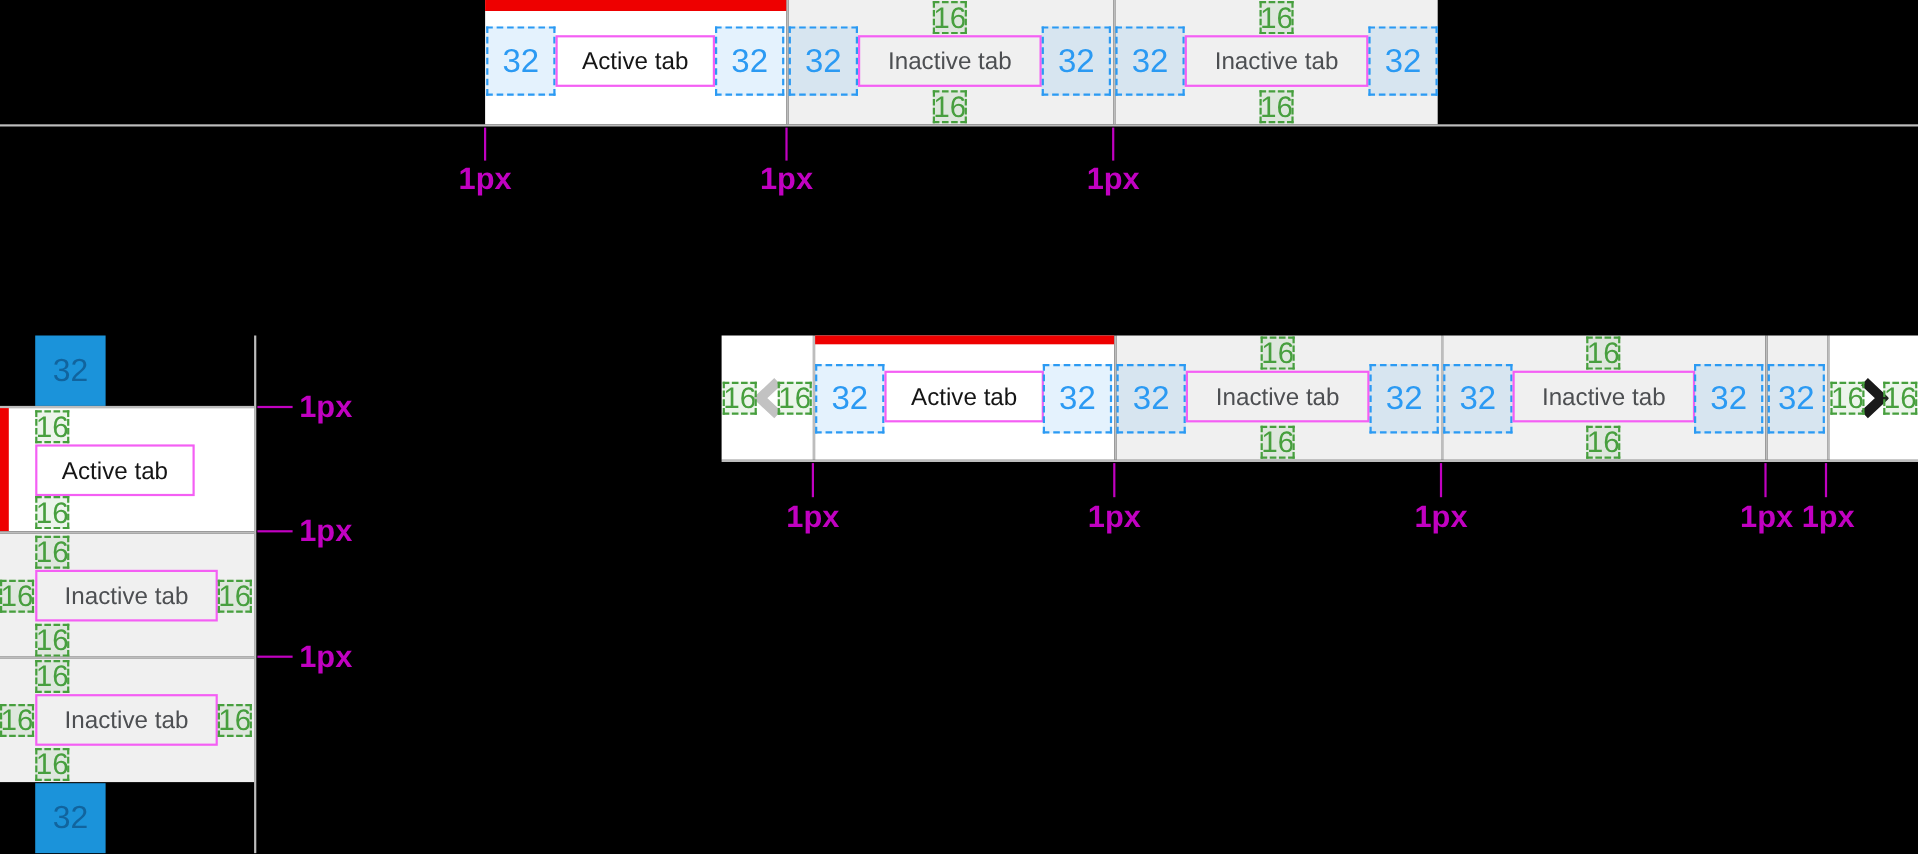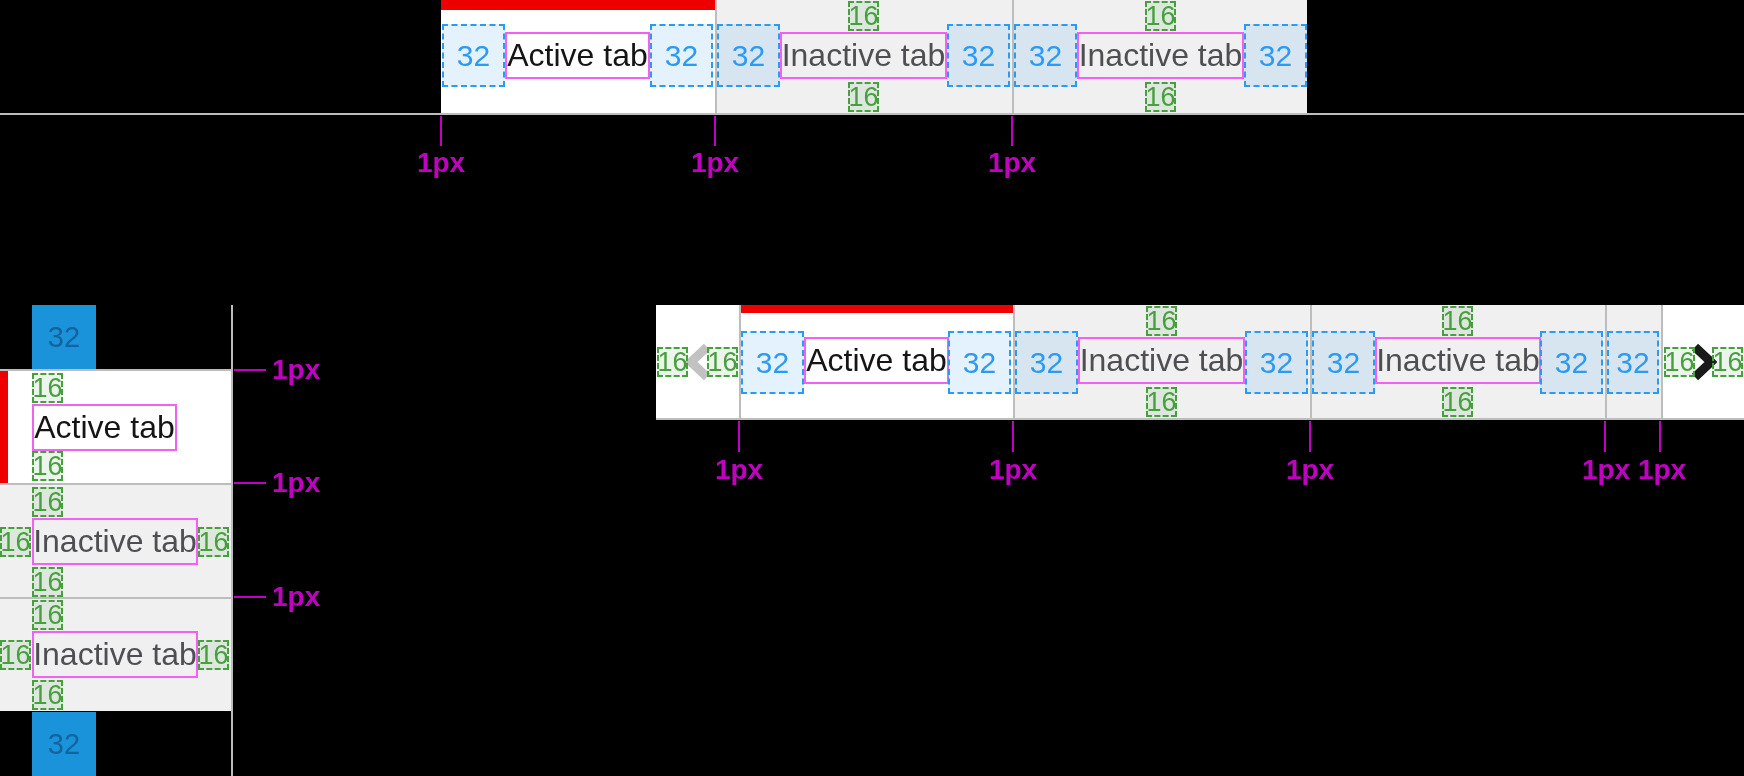--- a/index.html
+++ b/index.html
@@ -17,21 +17,21 @@
   .box32{
     background:rgba(43,154,243,0.13);border:2px dashed #2b9af3;color:#2b9af3;
     display:flex;align-items:center;justify-content:center;font-size:30px;
   }
   .box16{
     background:rgba(71,159,62,0.10);border:2px dashed #479f3e;color:#479f3e;
     display:flex;align-items:center;justify-content:center;font-size:27px;overflow:hidden;
   }
   .pinkbox{
     border:2px solid #f45ff4;display:flex;align-items:center;justify-content:center;
-    font-size:32px;white-space:nowrap;overflow:hidden;
+    font-size:22px;white-space:nowrap;overflow:hidden;
   }
   .txt-active{color:#151515;}
   .txt-inactive{color:#4d4f52;}
   .spacer32{
     background:#1b93da;color:rgba(9,62,110,0.55);
     display:flex;align-items:center;justify-content:center;font-size:29px;
   }
   .tick{background:#c101c1;}
   .pxlabel{
     color:#c101c1;font-weight:bold;font-size:28px;text-align:center;

